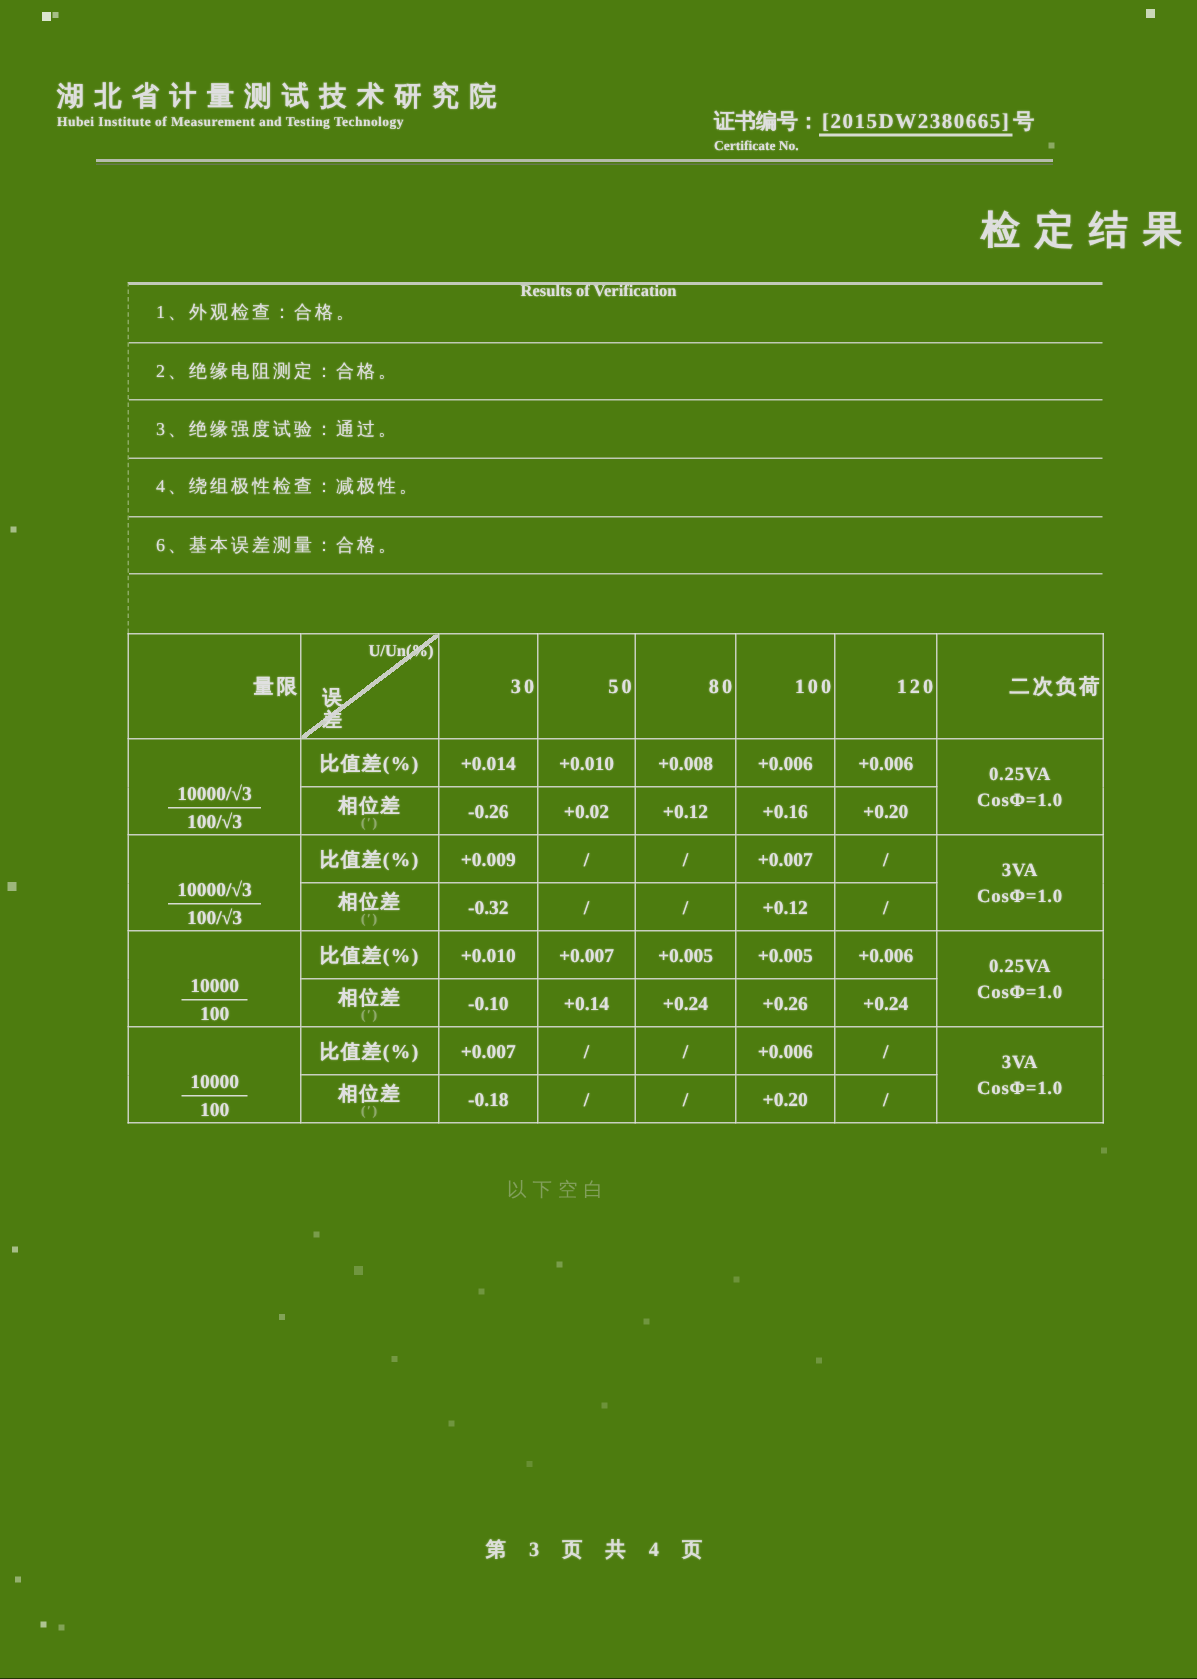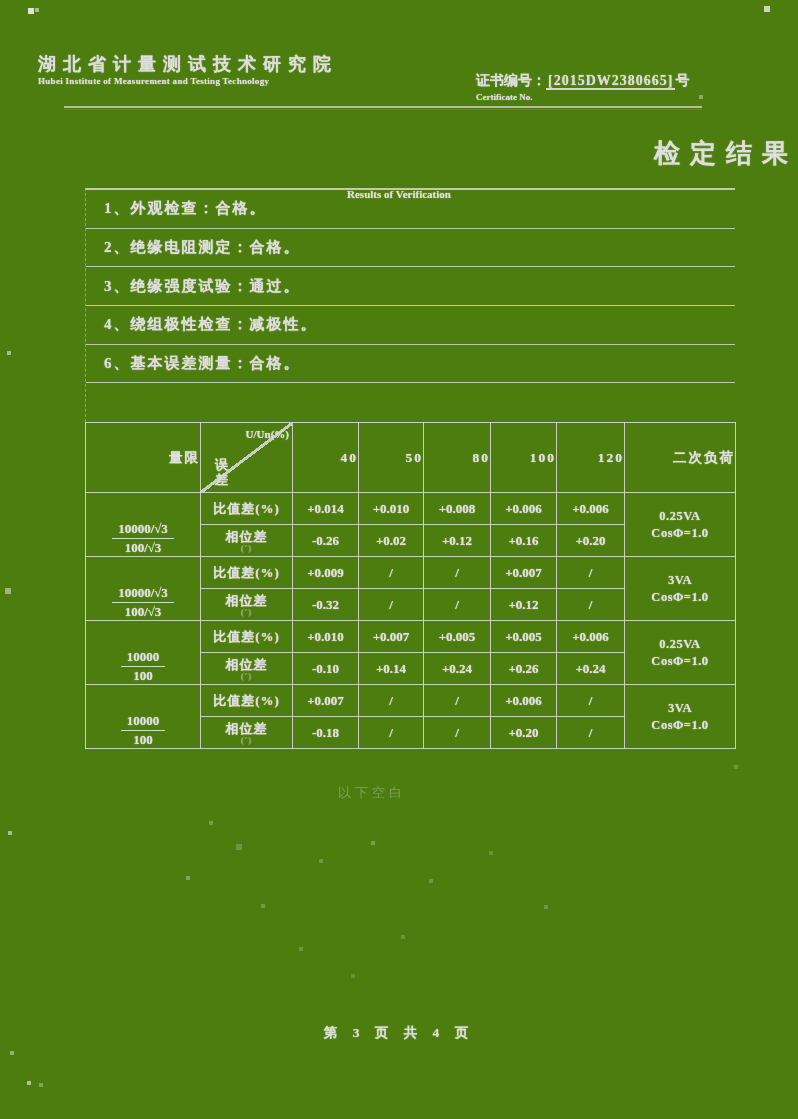--- a/index.html
+++ b/index.html
@@ -32,21 +32,21 @@
   .title-en{position:absolute;left:0;top:170px;width:100%;text-align:center;
     font-size:11px;font-weight:bold;margin-top:18px;}
 
   
   .items{position:absolute;left:85px;top:188px;width:650px;height:234px;
     display:grid;grid-template-rows:repeat(6,1fr);
     border-top:2px solid rgba(215,215,215,.85);
     border-left:1px dashed rgba(255,255,255,.35);}
   .item{display:flex;align-items:center;padding-left:18px;
     border-bottom:1px solid rgba(220,220,220,.8);
-    font-size:15px;font-weight:bold;letter-spacing:2px;white-space:nowrap;}
+    font-size:12px;font-weight:normal;letter-spacing:2px;white-space:nowrap;}
 
   
   table.results{position:absolute;left:85px;top:422px;width:650px;
     border-collapse:collapse;table-layout:fixed;}
   table.results th,table.results td{
     border:1px solid rgba(222,222,222,.85);
     text-align:center;vertical-align:middle;
     font-size:13px;font-weight:bold;padding:0;color:#e0e0e0;}
   table.results tr.hdr th{height:70px;font-size:13.5px;letter-spacing:2px;text-align:right;}
   table.results tr.datarow td{height:32px;}
@@ -126,21 +126,21 @@
         <col style="width:68px">
         <col style="width:111px">
     </colgroup>
     <tbody>
         <tr class="hdr">
       <th>量限</th>
       <th class="diag">
         <span class="diag-top">U/Un(%)</span>
         <span class="diag-bot">误差</span>
       </th>
-      <th>40</th>
+      <th>30</th>
       <th>50</th>
       <th>80</th>
       <th>100</th>
       <th>120</th>
       <th>二次负荷</th>
     </tr>
 
     <tr class="datarow">
       <td rowspan="2">
         <span class="frac-top">10000/√3</span>

